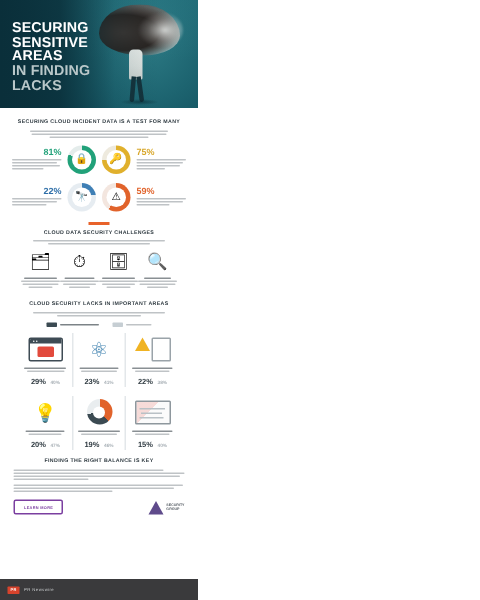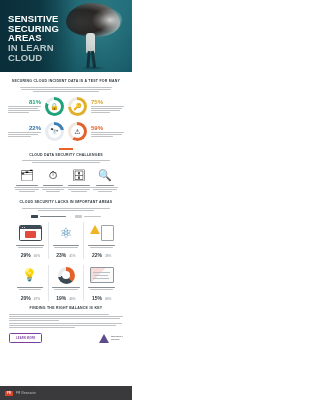--- a/index.html
+++ b/index.html
@@ -121,25 +121,25 @@
     <div class="cloudfig">
       <div class="cloud-mass"></div>
       <div class="cloud-wisp"></div>
       <div class="figure-body"></div>
       <div class="figure-leg l"></div>
       <div class="figure-leg r"></div>
       <div class="figure-shadow"></div>
     </div>
     <div class="hero-vig"></div>
     <div class="hero-title">
+      <span class="ht-line ht-white">SECURING</span>
       <span class="ht-line ht-white">SENSITIVE</span>
-      <span class="ht-line ht-white">SECURING</span>
       <span class="ht-line ht-white">AREAS</span>
-      <span class="ht-line ht-gray">IN LEARN</span>
-      <span class="ht-line ht-gray">CLOUD</span>
+      <span class="ht-line ht-gray">IN FINDING</span>
+      <span class="ht-line ht-gray">LACKS</span>
     </div>
   </div>
 
   <div class="sec" style="padding-top:7px;">
     <div class="sec-h">SECURING CLOUD INCIDENT DATA IS A TEST FOR MANY</div>
     <div style="padding:2px 12px 0;">
       <span class="mt c" style="width:100%"></span>
       <span class="mt c" style="width:97%"></span>
       <span class="mt c" style="width:72%"></span>
     </div>

